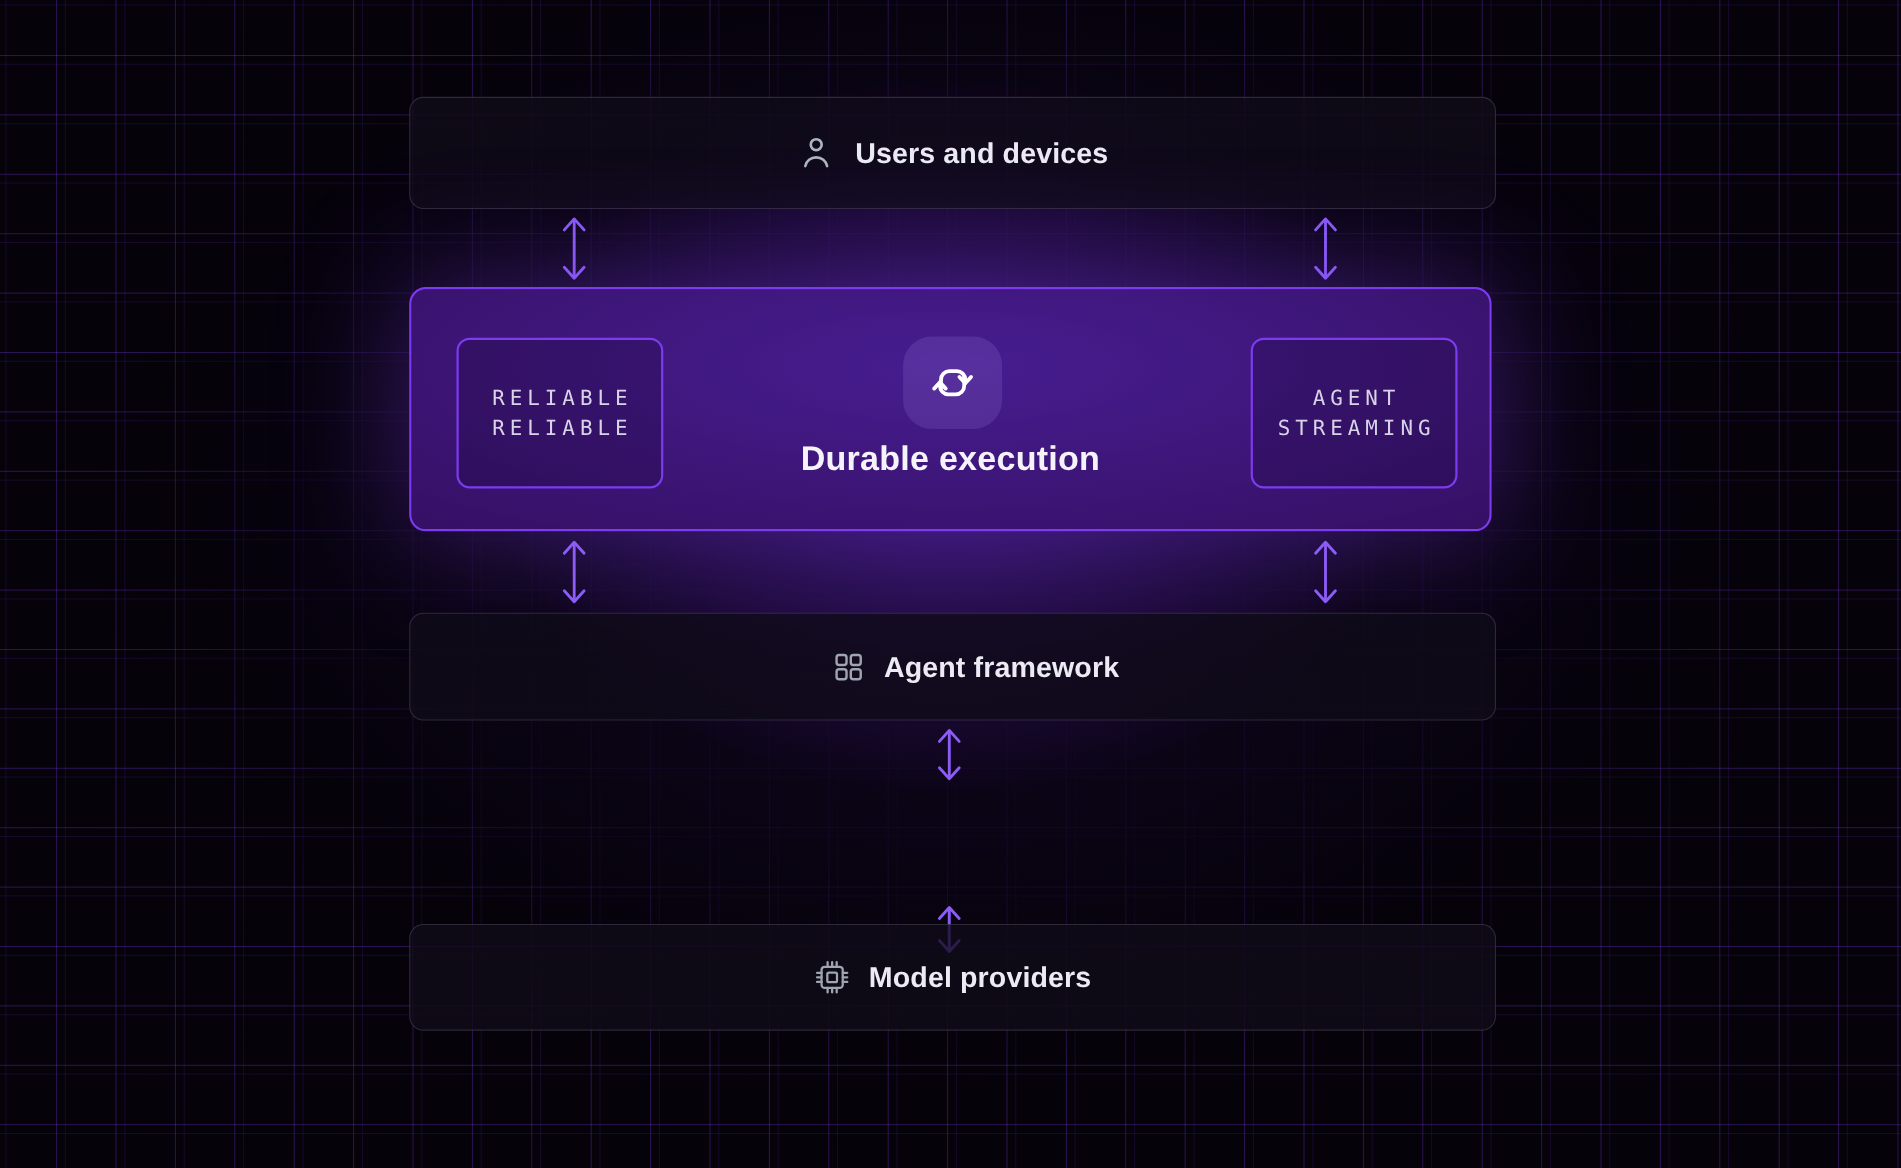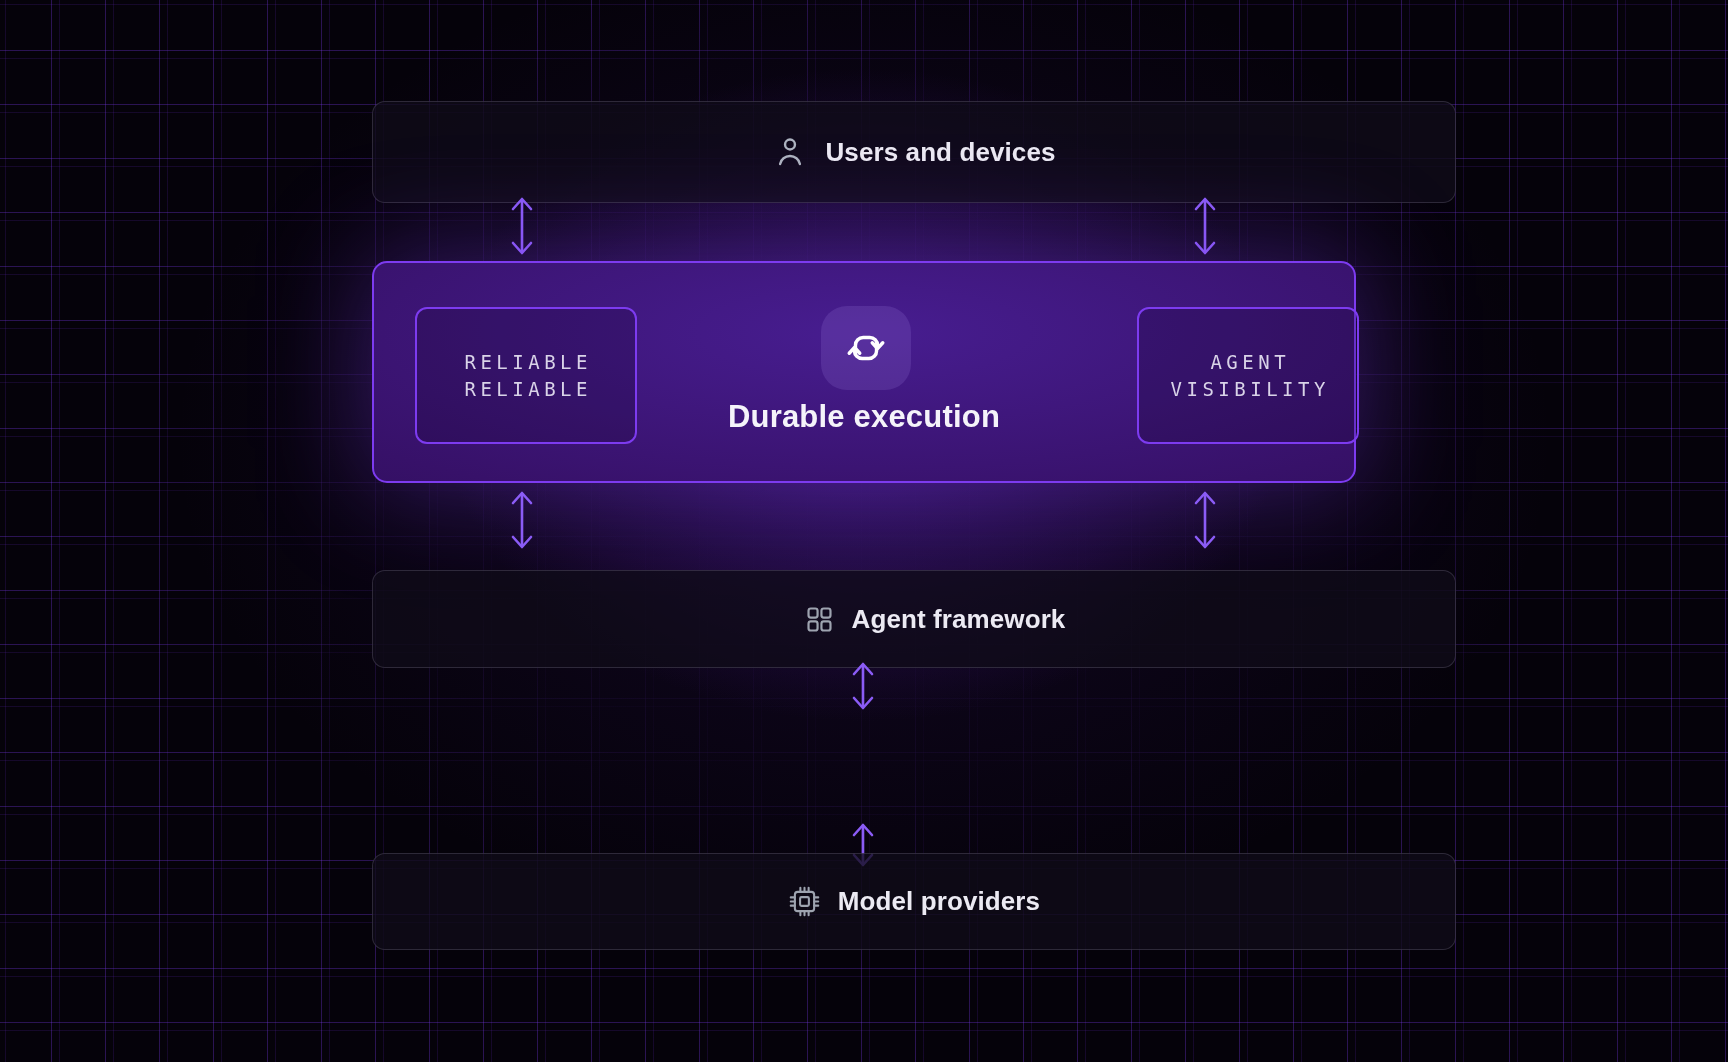--- a/index.html
+++ b/index.html
@@ -28,41 +28,41 @@
   }
   .bg-glow{
     position:absolute;inset:0;
     background:
       radial-gradient(ellipse 560px 430px at 864px 395px, rgba(109,40,217,0.42), rgba(88,28,175,0.16) 55%, transparent 76%),
       radial-gradient(ellipse 920px 660px at 864px 440px, rgba(76,29,149,0.20), transparent 75%);
   }
 
   
   .node{
-    position:absolute;left:372px;width:1084px;box-sizing:border-box;
+    position:absolute;left:372px;width:988px;box-sizing:border-box;
     background:rgba(16,11,24,0.78);
     border:1px solid rgba(162,156,188,0.22);
     border-radius:13px;
-    display:flex;align-items:center;justify-content:center;gap:17px;margin-top:13px;
+    display:flex;align-items:center;justify-content:center;gap:17px;
   }
   .node-label{
     color:#eceaf3;font-size:26px;font-weight:700;letter-spacing:0.1px;
   }
   .icon{display:flex;align-items:center;justify-content:center;flex:0 0 auto;}
   .icon svg{display:block;}
 
   
   .sessions{
     position:absolute;left:372px;top:261px;width:984px;height:222px;box-sizing:border-box;
     border:2px solid #7d3bf0;border-radius:15px;
     background:radial-gradient(120% 150% at 50% 32%, #471d90 0%, #371169 55%, #250c4c 100%);
     box-shadow:0 0 110px 6px rgba(124,58,237,0.38);
   }
   .session-tag{
-    position:absolute;top:44px;width:222px;height:137px;box-sizing:border-box;
+    position:absolute;top:44px;width:188px;height:137px;box-sizing:border-box;
     border:2px solid #7d3bf0;border-radius:12px;
     background:rgba(10,2,30,0.18);
     display:flex;flex-direction:column;align-items:center;justify-content:center;
   }
   .tag-left{left:41px;}
   .tag-right{left:763px;}
   .tag-line{
     font-family:"DejaVu Sans Mono", monospace;
     color:#d9d3e8;font-size:19px;line-height:27px;letter-spacing:4.5px;
     white-space:nowrap;margin-right:-4.5px;
@@ -133,21 +133,21 @@
           <path d="M35 18 V27 A8 8 0 0 1 27 35 H20 A8 8 0 0 1 12 27 V24"></path>
           <path d="M17.5 29.5 L12 23.5 L6.5 29.5"></path>
         </svg>
       </span>
     </div>
 
     <div class="session-title">Durable execution</div>
 
     <div class="session-tag tag-right">
       <span class="tag-line">AGENT</span>
-      <span class="tag-line">VISIBILITY</span>
+      <span class="tag-line">STREAMING</span>
     </div>
   </div>
 
   <div class="arrow" style="left:509px;top:490px;">
     <svg width="26" height="60" viewBox="0 0 26 60">
       <line x1="13" y1="5" x2="13" y2="55"></line>
       <polyline points="4,13 13,3 22,13"></polyline>
       <polyline points="4,47 13,57 22,47"></polyline>
     </svg>
   </div>

